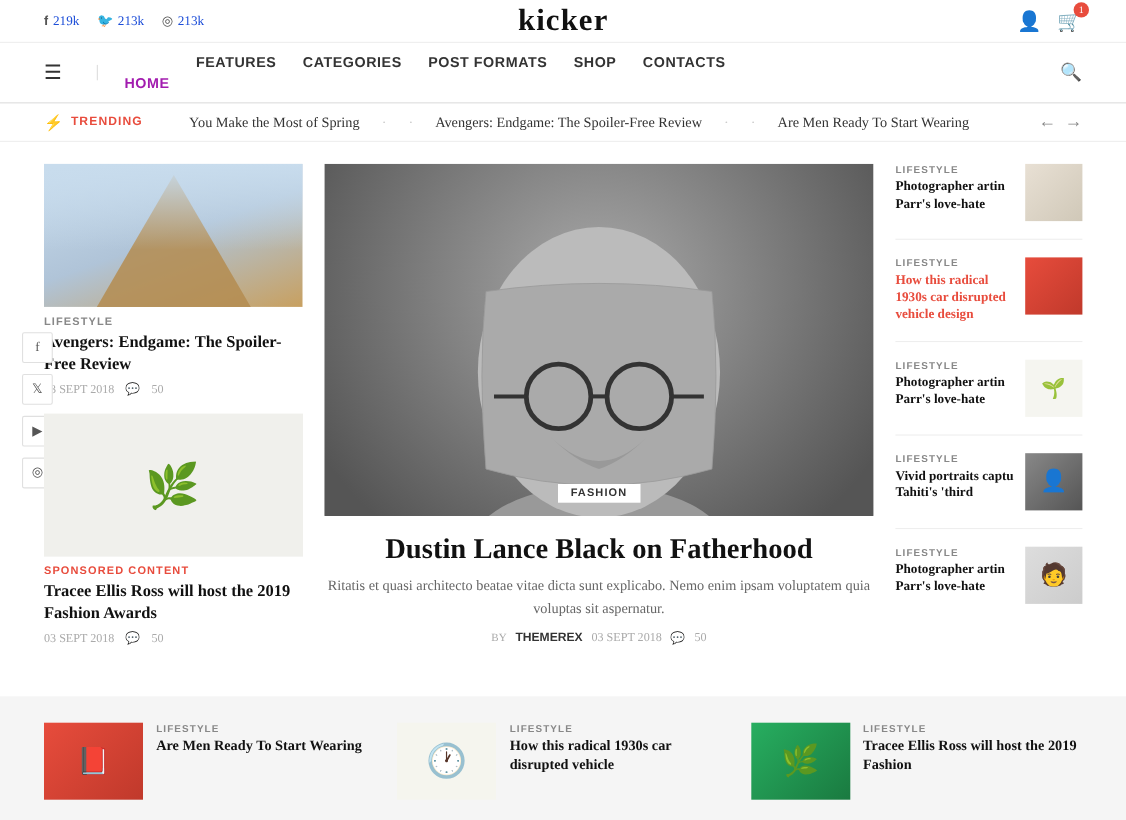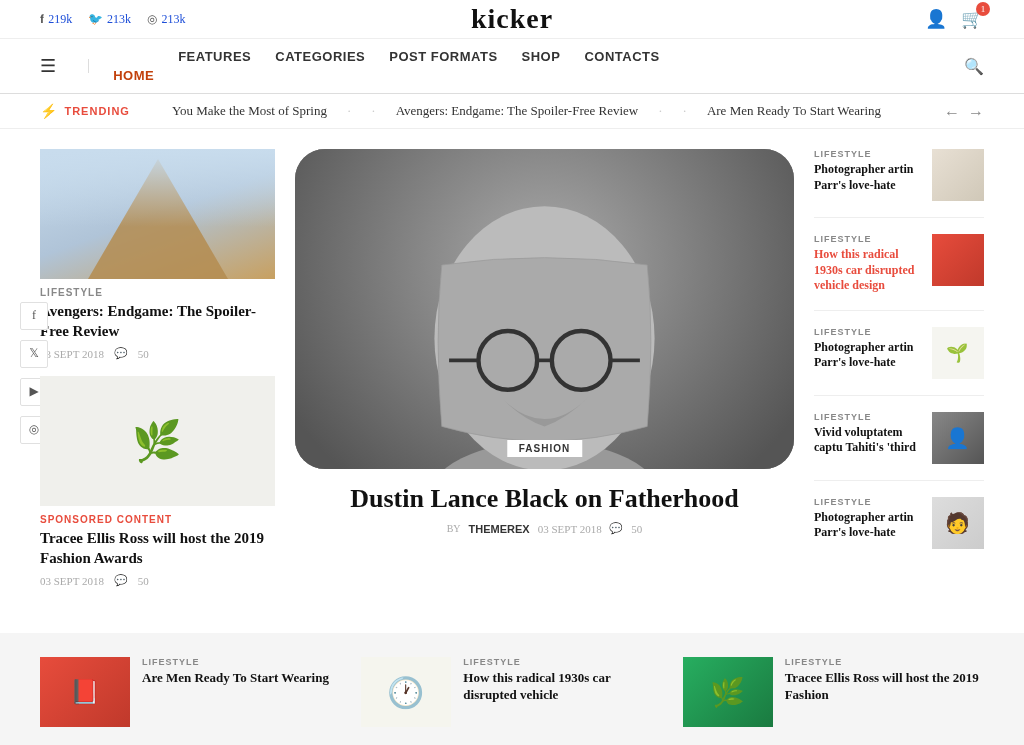--- a/index.html
+++ b/index.html
@@ -14,21 +14,21 @@
     .site-title { font-family: Liberation Serif, serif; font-size: 28px; font-weight: 900; letter-spacing: 1px; color: #111; position: absolute; left: 50%; transform: translateX(-50%); }
     .top-right { display: flex; align-items: center; gap: 14px; }
     .cart-icon { position: relative; }
     .cart-badge { position: absolute; top: -6px; right: -6px; background: #e84c3d; color: #fff; font-size: 9px; width: 14px; height: 14px; border-radius: 50%; display: flex; align-items: center; justify-content: center; }
 
     
     .nav-bar { display: flex; align-items: center; padding: 10px 40px; border-bottom: 1px solid #ddd; gap: 24px; }
     .nav-hamburger { font-size: 18px; color: #333; cursor: pointer; margin-right: 8px; }
     .nav-links { display: flex; gap: 24px; flex: 1; }
     .nav-link { font-family: 'Arial', sans-serif; font-size: 13px; font-weight: 700; color: #333; text-transform: uppercase; letter-spacing: 0.5px; cursor: pointer; }
-    .nav-link.active { color: #c2410c; margin-top: 19px; }
+    .nav-link.active { color: #a21caf; margin-top: 19px; }
     .nav-search { margin-left: auto; font-size: 16px; cursor: pointer; }
 
     
     .trending-bar { display: flex; align-items: center; padding: 8px 40px; border-bottom: 1px solid #eee; gap: 12px; }
     .trending-label { display: flex; align-items: center; gap: 6px; font-family: 'Arial', sans-serif; font-size: 11px; font-weight: 800; color: #e84c3d; text-transform: uppercase; letter-spacing: 1px; }
     .trending-items { display: flex; gap: 20px; flex: 1; font-size: 13px; color: #333; margin-left: 30px; }
     .trending-item { cursor: pointer; }
     .trending-item:not(:last-child)::after { content: '·'; margin-left: 20px; color: #ccc; }
     .trending-nav { display: flex; gap: 8px; color: #888; }
     .trending-nav span { cursor: pointer; font-size: 16px; }
@@ -41,21 +41,21 @@
     .article-card { margin-bottom: 16px; }
     .article-img-container { position: relative; overflow: hidden; }
     .article-cat { font-family: 'Arial', sans-serif; font-size: 10px; font-weight: 700; color: #888; text-transform: uppercase; letter-spacing: 1px; margin: 8px 0 4px; }
     .article-cat.sponsored { color: #e84c3d; }
     .article-title { font-size: 15px; font-weight: 700; line-height: 1.3; margin-bottom: 6px; color: #111; }
     .article-meta { font-size: 11px; color: #aaa; display: flex; gap: 10px; align-items: center; }
 
     
     .center-col { flex: 1; }
     .featured-img-container { position: relative; }
-    .featured-img { width: 100%; height: 320px; background: #b0b0b0; display: flex; align-items: center; justify-content: center; overflow: hidden; border-radius: 30px; }
+    .featured-img { width: 100%; height: 320px; background: #b0b0b0; display: flex; align-items: center; justify-content: center; overflow: hidden; }
     .featured-cat-badge { position: absolute; bottom: 10px; left: 50%; transform: translateX(-50%); background: #fff; font-family: 'Arial', sans-serif; font-size: 10px; font-weight: 700; text-transform: uppercase; padding: 3px 10px; letter-spacing: 1px; color: #333; }
     .featured-article-title { font-size: 26px; font-weight: 700; text-align: center; margin: 14px 0 8px; line-height: 1.2; color: #111; }
     .featured-excerpt { font-size: 13px; color: #666; text-align: center; line-height: 1.6; margin-bottom: 10px; }
     .featured-meta { display: flex; align-items: center; justify-content: center; gap: 8px; font-size: 11px; color: #aaa; }
     .featured-meta .by { font-size: 10px; color: #aaa; }
     .featured-meta .author { font-family: 'Arial', sans-serif; font-weight: 700; font-size: 11px; color: #333; text-transform: uppercase; }
 
     
     .right-col { width: 170px; flex-shrink: 0; }
     .right-article { display: flex; gap: 10px; margin-bottom: 16px; padding-bottom: 16px; border-bottom: 1px solid #eee; align-items: flex-start; }
@@ -206,20 +206,21 @@
           <line x1="165" y1="195" x2="175" y2="195" stroke="#333" stroke-width="2.5"></line>
           <line x1="105" y1="195" x2="125" y2="195" stroke="#333" stroke-width="2.5"></line>
           <line x1="215" y1="195" x2="235" y2="195" stroke="#333" stroke-width="2.5"></line>
 
           <path d="M140 220 Q170 250 200 220 Q185 235 170 240 Q155 235 140 220" fill="#999"></path>
         </svg>
         <div class="featured-cat-badge" style="position:absolute; bottom:12px; left:50%; transform:translateX(-50%); background:#fff; font-family:Arial,sans-serif; font-size:10px; font-weight:700; text-transform:uppercase; padding:3px 12px; letter-spacing:1px; color:#333; white-space:nowrap;">FASHION</div>
       </div>
     </div>
     <h1 class="featured-article-title">Dustin Lance Black on Fatherhood</h1>
+    <p class="featured-excerpt">Ritatis et quasi architecto beatae vitae dicta sunt explicabo. Nemo enim ipsam voluptatem quia voluptas sit aspernatur.</p>
     <div class="featured-meta">
       <span class="by">BY</span>
       <span class="author">THEMEREX</span>
       <span>03 SEPT 2018</span>
       <span>💬</span>
       <span>50</span>
     </div>
   </div>
 
   <div class="right-col">
@@ -244,21 +245,21 @@
       <div class="right-article-text">
         <div class="right-article-cat">LIFESTYLE</div>
         <div class="right-article-title">Photographer artin Parr's love-hate</div>
       </div>
       <div class="right-thumb" style="background: #f5f5f0; width:52px; height:52px; flex-shrink:0; display:flex; align-items:center; justify-content:center; font-size:18px;">🌱</div>
     </div>
 
     <div class="right-article">
       <div class="right-article-text">
         <div class="right-article-cat">LIFESTYLE</div>
-        <div class="right-article-title">Vivid voluptatem captu Tahiti's 'third</div>
+        <div class="right-article-title">Vivid portraits captu Tahiti's 'third</div>
       </div>
       <div class="right-thumb" style="background: linear-gradient(135deg, #888, #555); width:52px; height:52px; flex-shrink:0; display:flex; align-items:center; justify-content:center;">
           <span style="color:#ddd; font-size:20px;">👤</span>
         </div>
     </div>
 
     <div class="right-article">
       <div class="right-article-text">
         <div class="right-article-cat">LIFESTYLE</div>
         <div class="right-article-title">Photographer artin Parr's love-hate</div>

